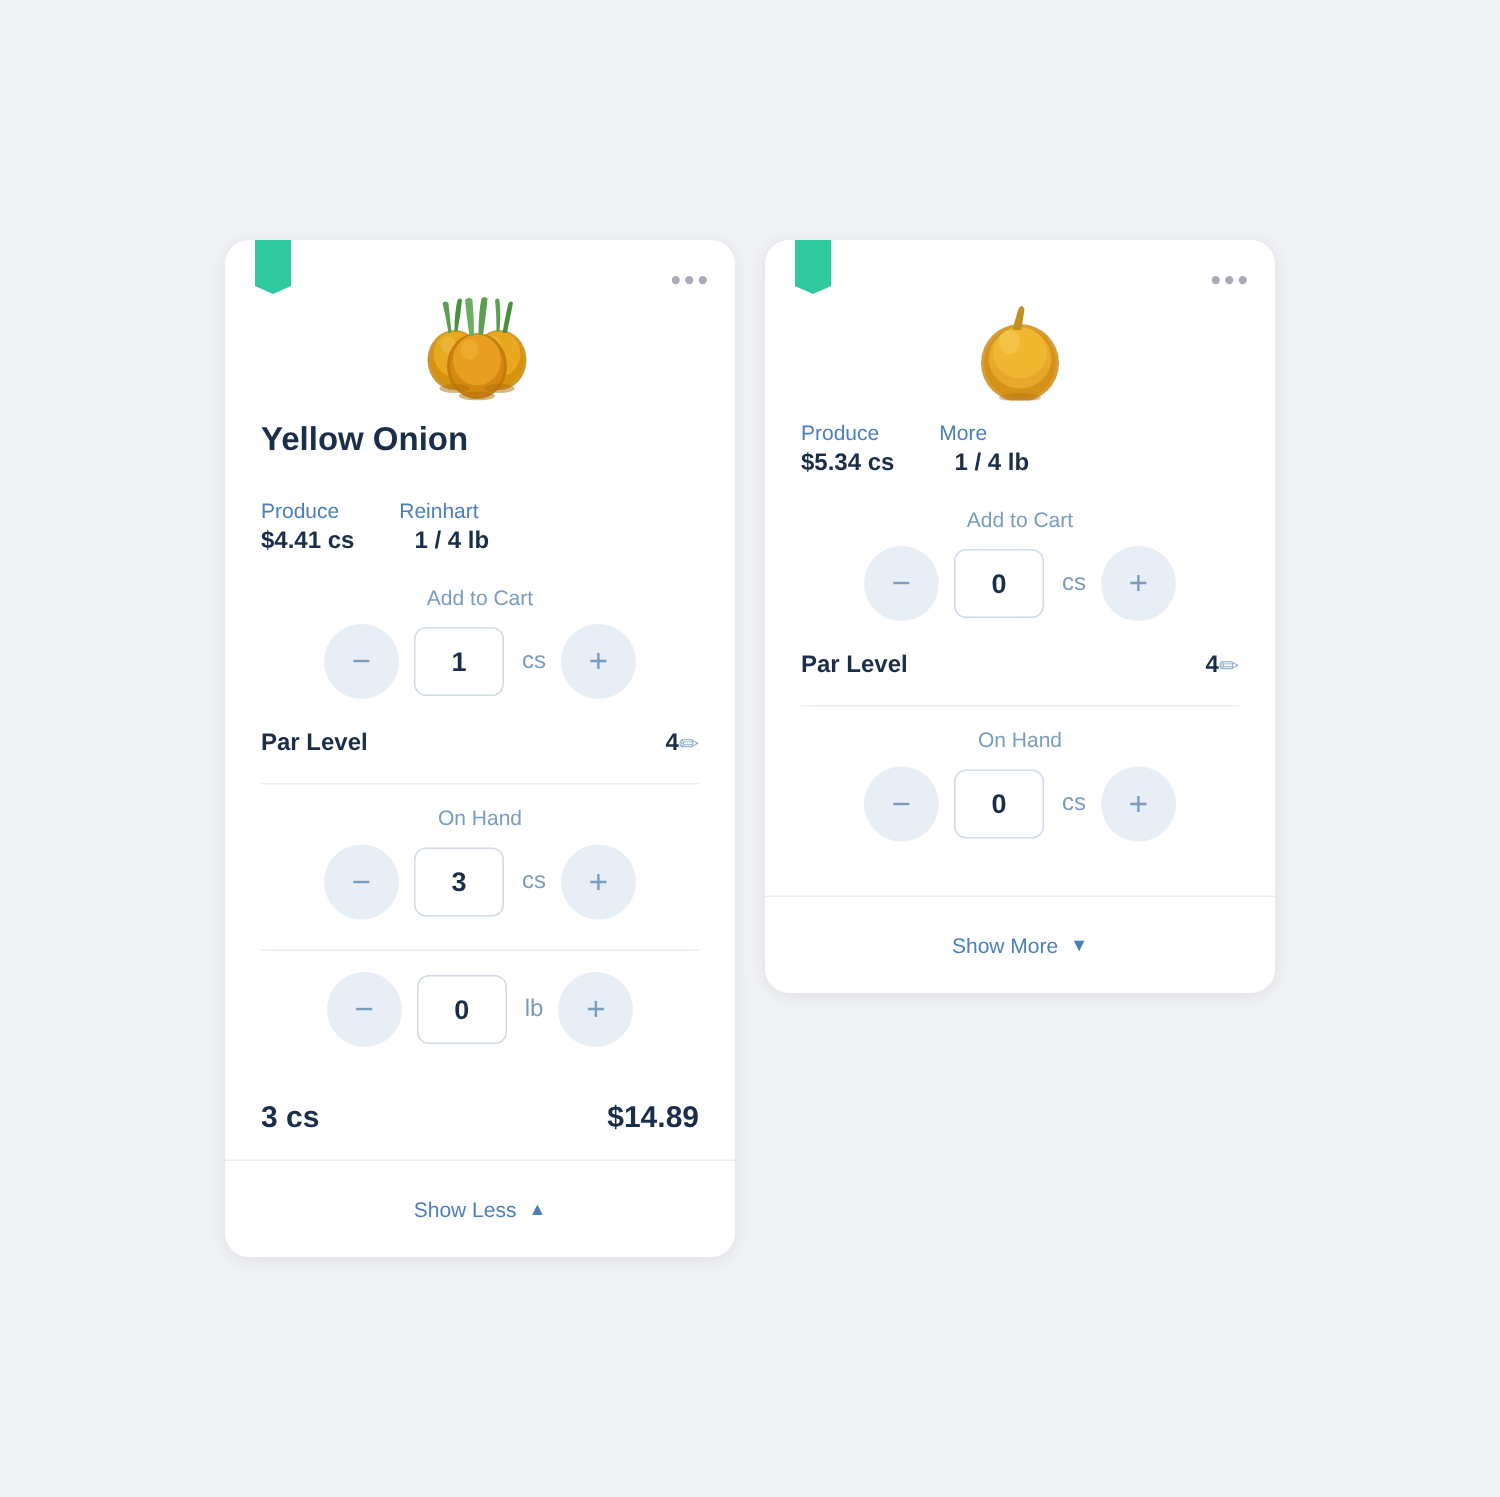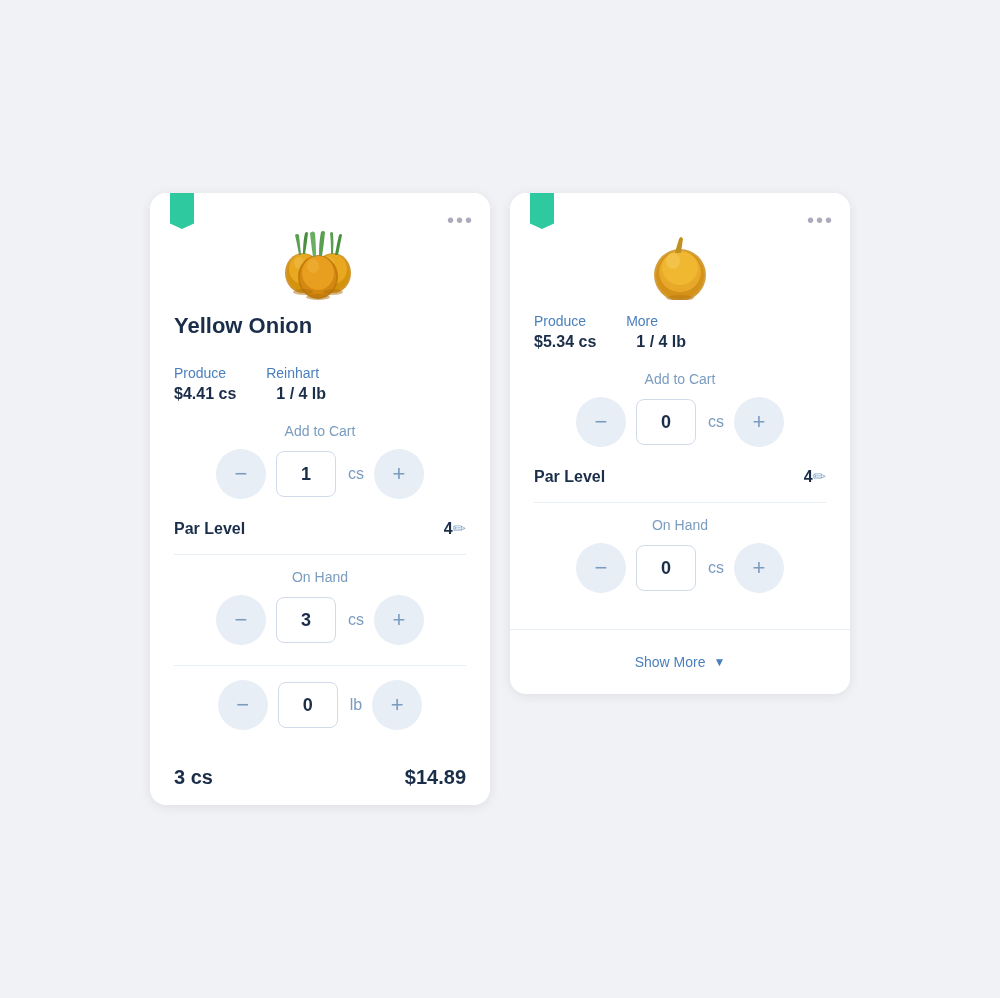--- a/index.html
+++ b/index.html
@@ -326,20 +326,24 @@
       </div>
     </div>
 
     <div class="total-on-hand-section">
       <div class="total-row">
         <span class="total-qty">3 cs</span>
         <span class="total-cost">$14.89</span>
       </div>
     </div>
 
+    <div class="show-toggle">
+      <span class="show-toggle-label">Show Less</span>
+      <span class="show-toggle-arrow">▲</span>
+    </div>
   </div>
 
   <div class="card">
     <div class="card-bookmark"></div>
     <div class="card-menu">•••</div>
 
     <div class="card-image-area">
 
       <svg class="onion-single-img" viewBox="0 0 90 75" xmlns="http://www.w3.org/2000/svg">
 

